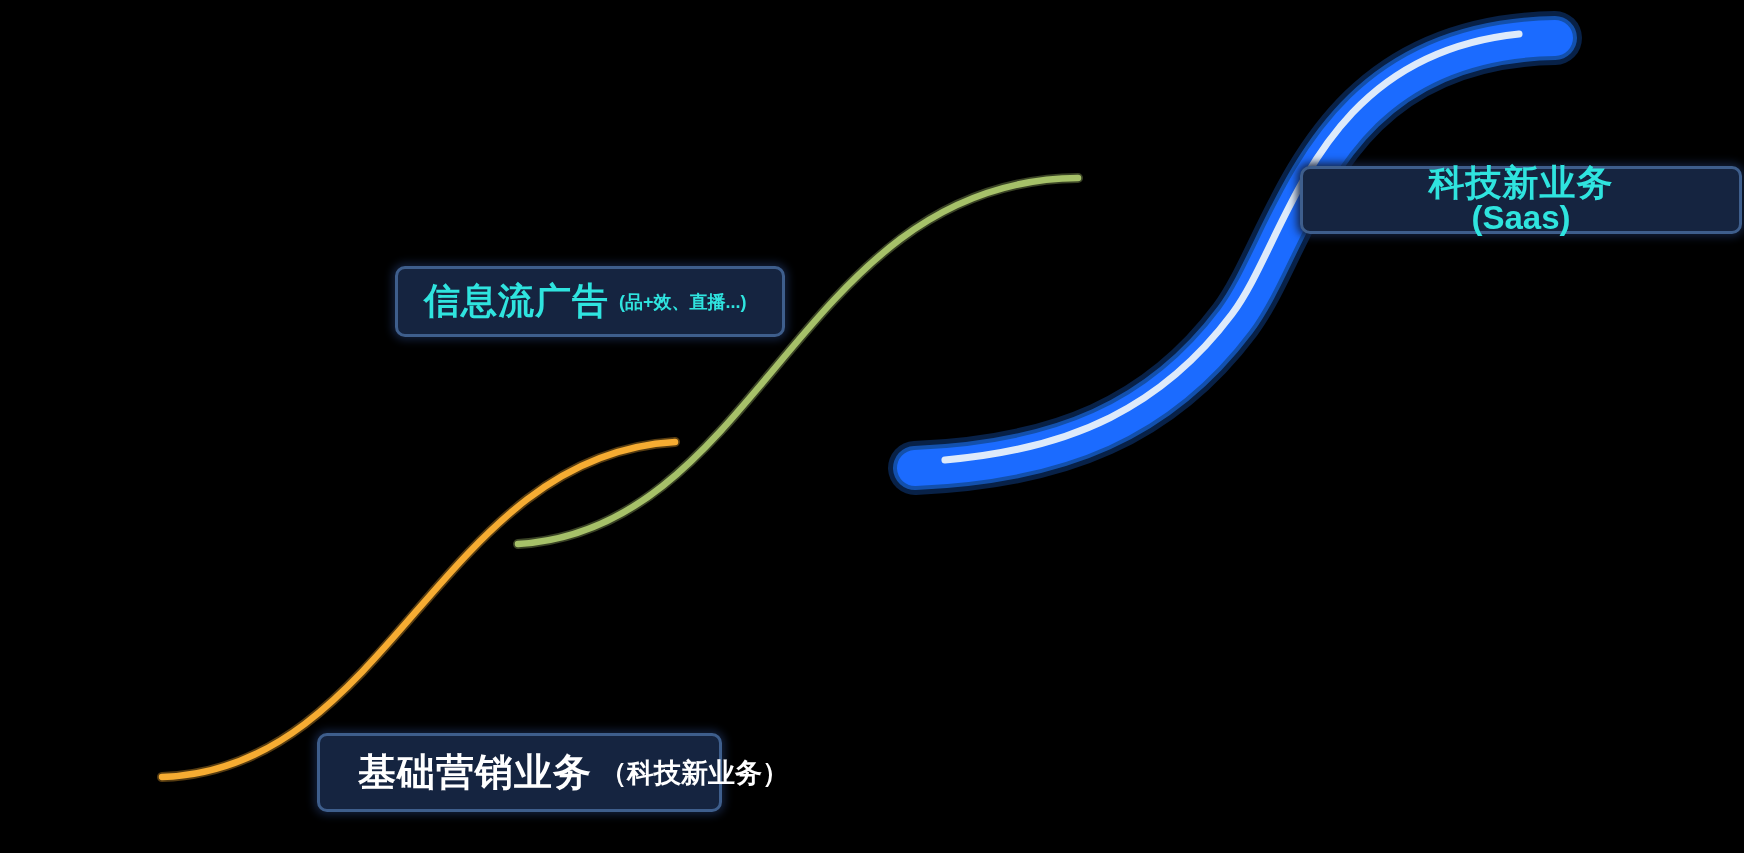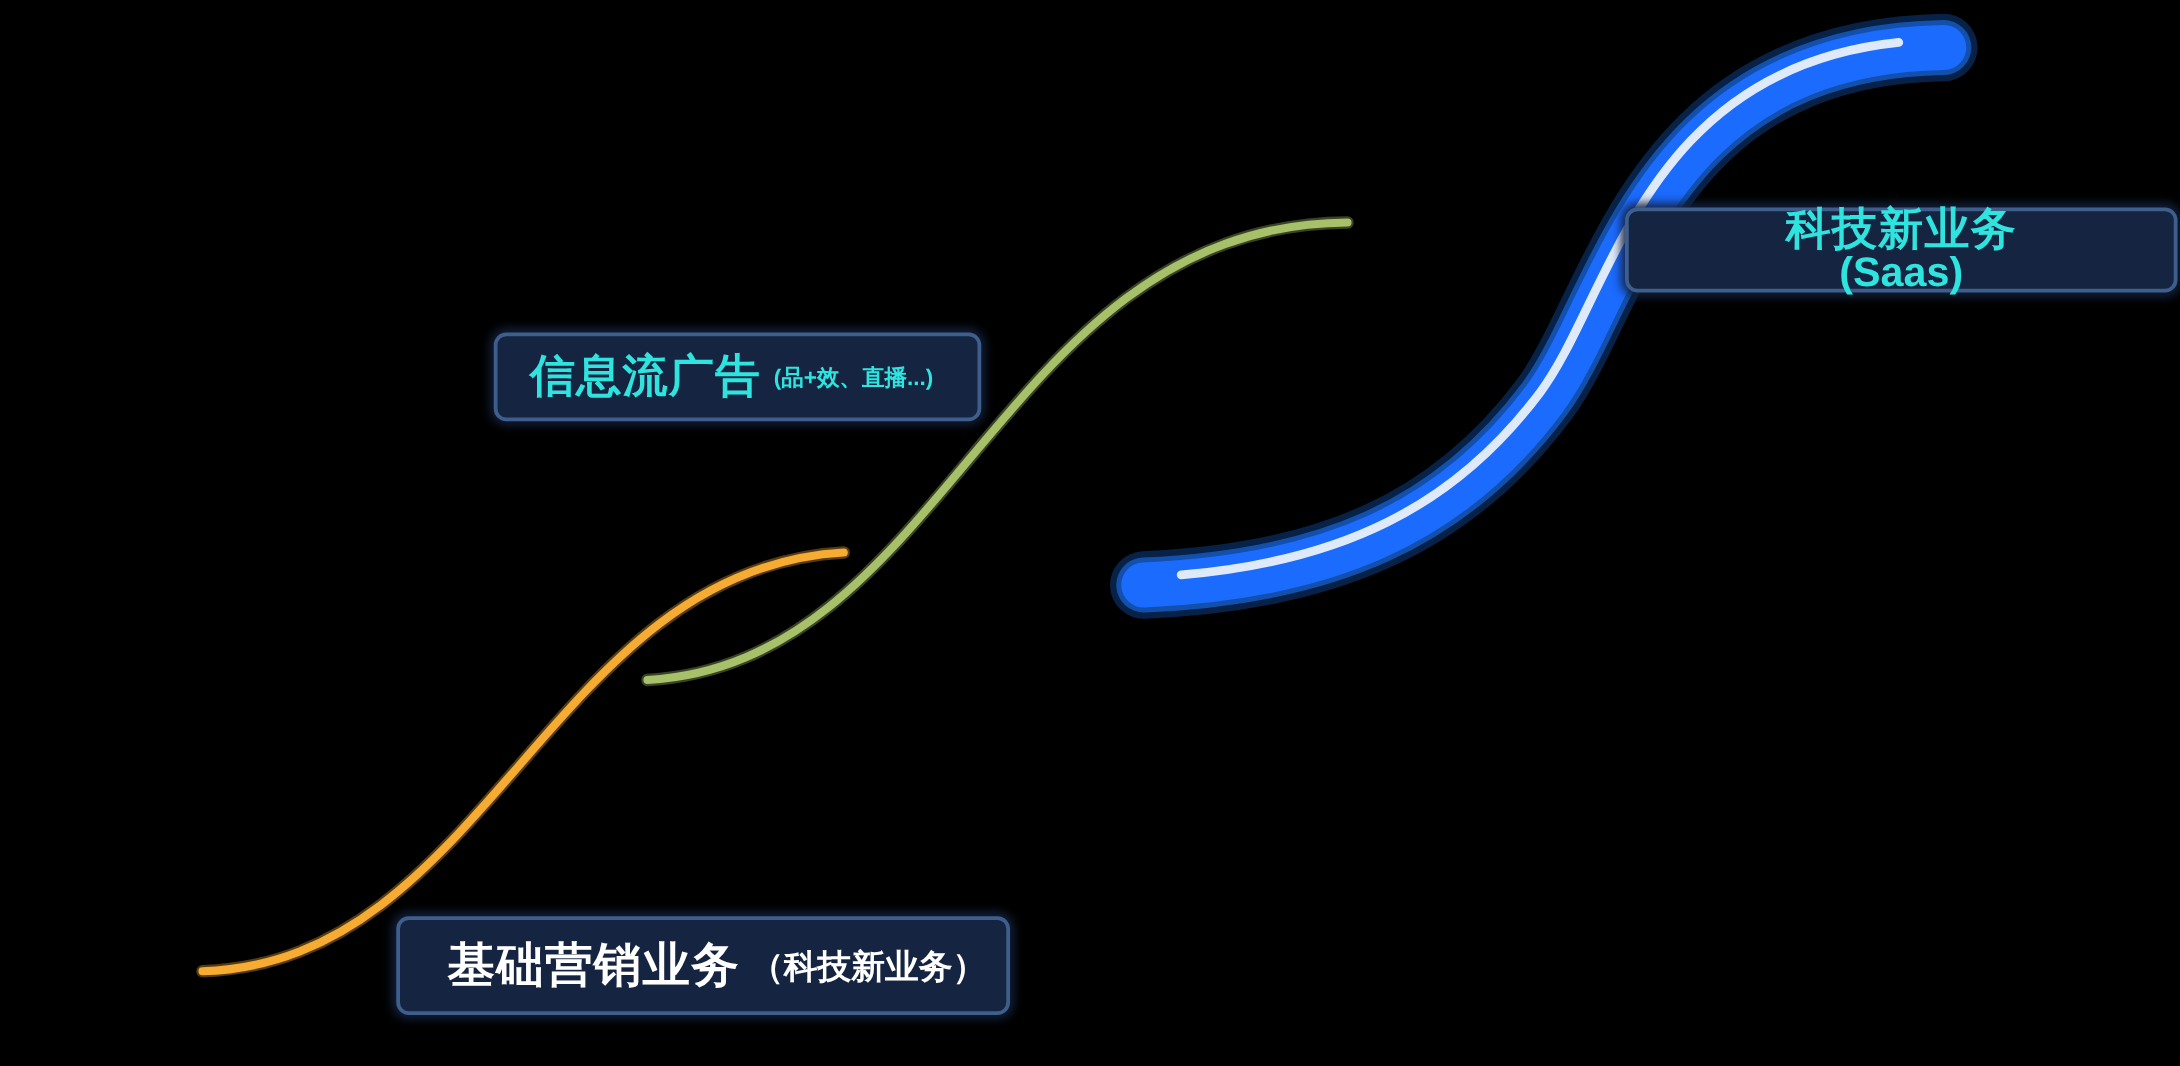--- a/index.html
+++ b/index.html
@@ -58,21 +58,21 @@
     background: #152440;
     border: 3px solid #3E5E8C;
     border-radius: 10px;
     box-shadow: 0 0 8px 3px rgba(20, 34, 62, 0.95);
     display: flex;
     align-items: baseline;
     white-space: nowrap;
   }
   .box-basic {
     left: 317px; top: 733px;
-    width: 491px; height: 79px;
+    width: 405px; height: 79px;
     padding-left: 38px;
     align-items: center;
   }
   .box-marketing {
     left: 395px; top: 266px;
     width: 390px; height: 71px;
     padding-left: 26px;
     align-items: center;
   }
   .box-tech {

